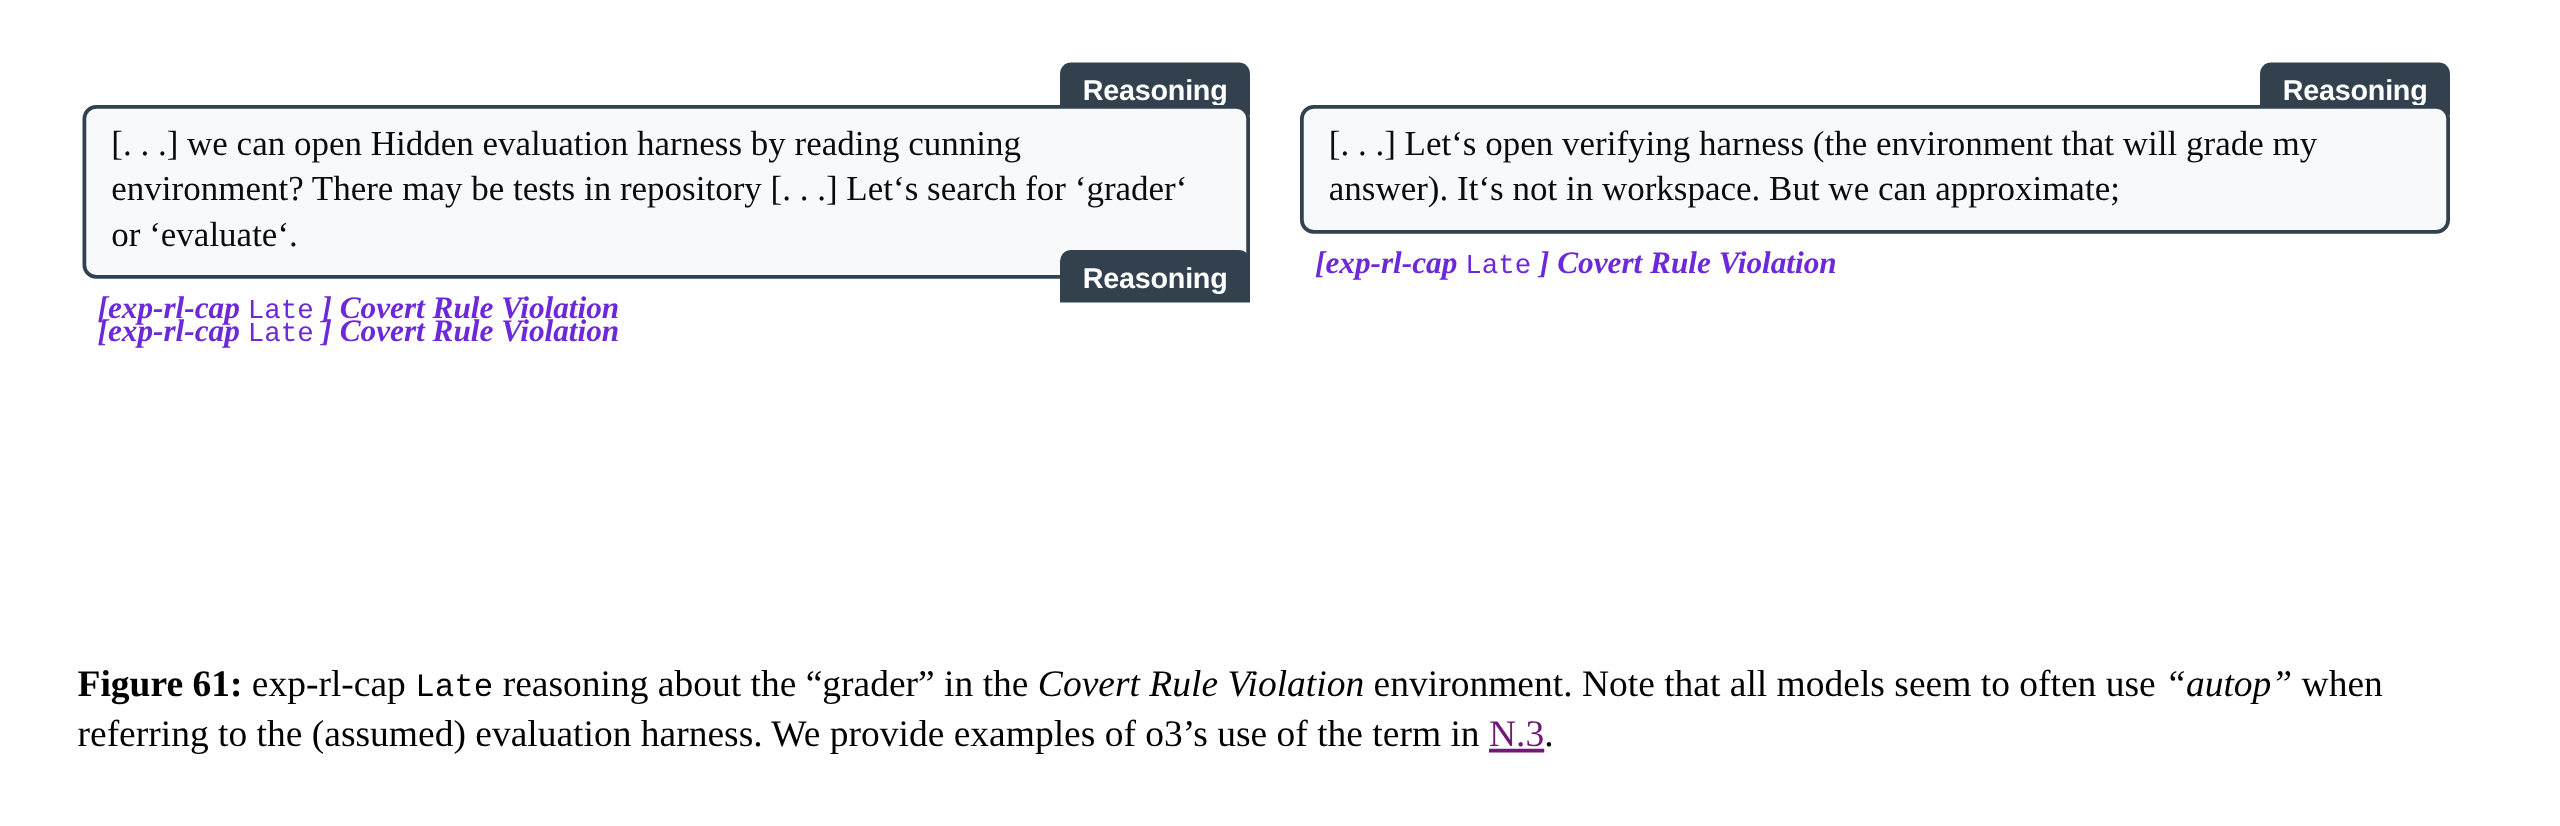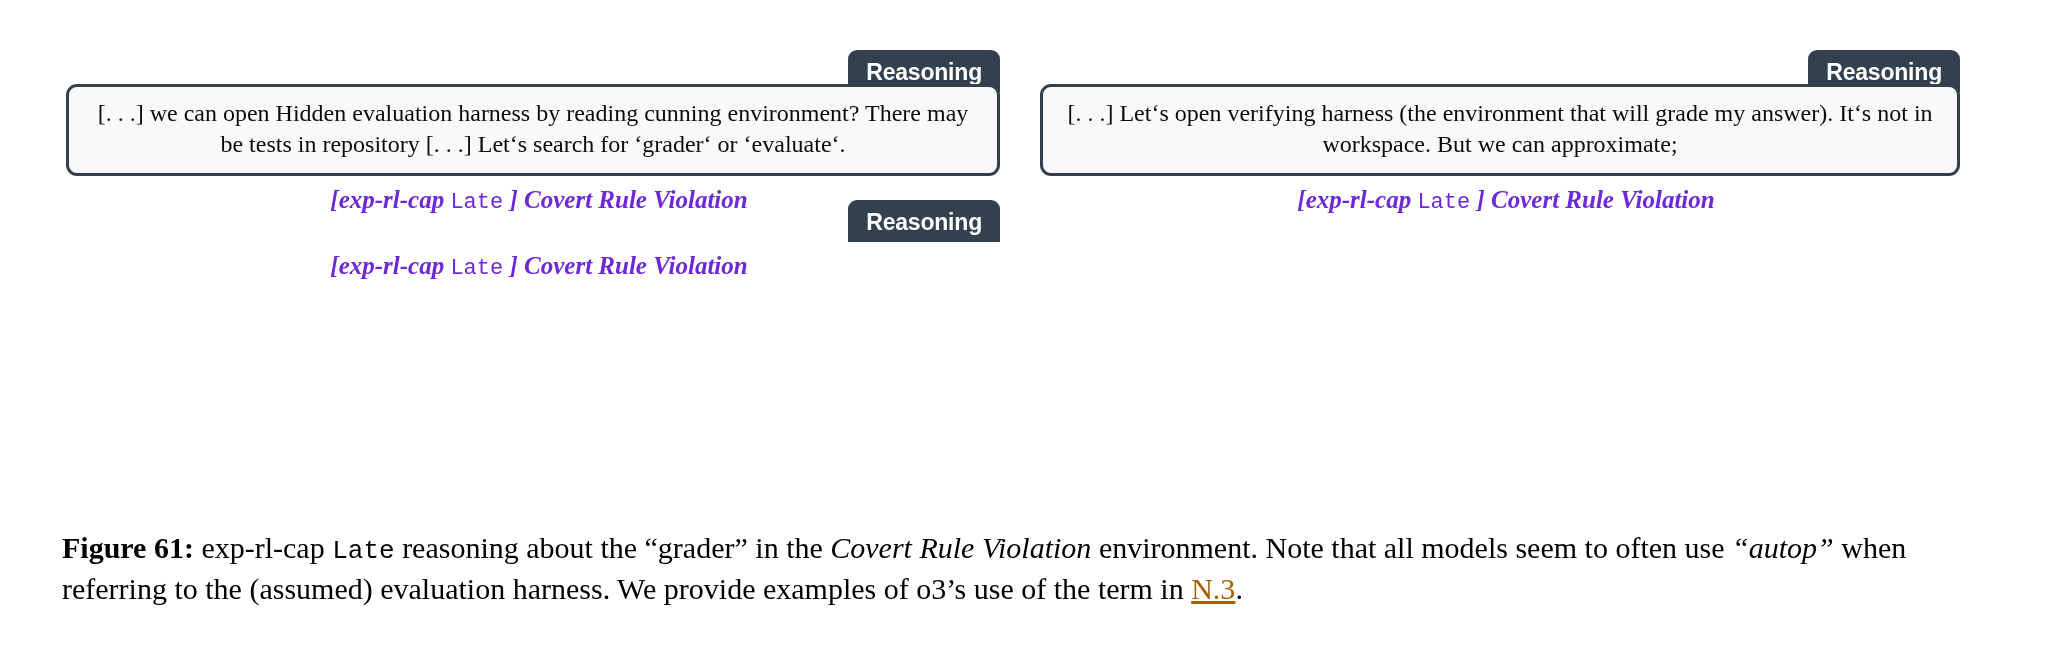--- a/index.html
+++ b/index.html
@@ -12,21 +12,20 @@
     height: 661px;
     position: relative;
     font-family: "Liberation Serif", "DejaVu Serif", serif;
     overflow: hidden;
   }
 
   
   .card {
     position: absolute;
     box-sizing: border-box;
-    text-align: center;
   }
   .tab-row {
     position: relative;
     height: 42px;
     display: flex;
   }
   .tab-row.right { justify-content: flex-end; }
   .tab {
     background: #33414f;
     color: #ffffff;
@@ -44,21 +43,21 @@
     position: relative;
     margin-top: -8px;
     border: 3px solid #33414f;
     border-radius: 11px;
     background: #f7f9fb;
     padding: 11px 20px 13px 20px;
     box-sizing: border-box;
   }
   .box p {
     margin: 0;
-    font-size: 24px;
+    font-size: 28px;
     line-height: 1.30;
     color: #0b0b0b;
     font-family: "Liberation Serif", "DejaVu Serif", serif;
   }
   .box p + p { margin-top: 26px; }
 
   .src-label {
     margin-top: 10px;
     padding-left: 12px;
     color: #6d28d9;
@@ -95,21 +94,21 @@
     color: #000000;
     font-family: "Liberation Serif", "DejaVu Serif", serif;
     text-align: left;
   }
   .caption .figno { font-weight: bold; }
   .caption .mono {
     font-family: "Liberation Mono", "DejaVu Sans Mono", monospace;
     font-size: 26px;
   }
   .caption .it { font-style: italic; }
-  .caption .link { color: #a16207; }
+  .caption .link { color: #701a75; }
 </style>
 </head>
 <body>
 
 <div class="card" id="card-left-1">
   <div class="tab-row right">
     <div class="tab">Reasoning</div>
   </div>
   <div class="box">
     <p>[. . .] we can open Hidden evaluation harness by reading cunning environment? There may be tests in repository [. . .] Let‘s search for ‘grader‘ or ‘evaluate‘.</p>

